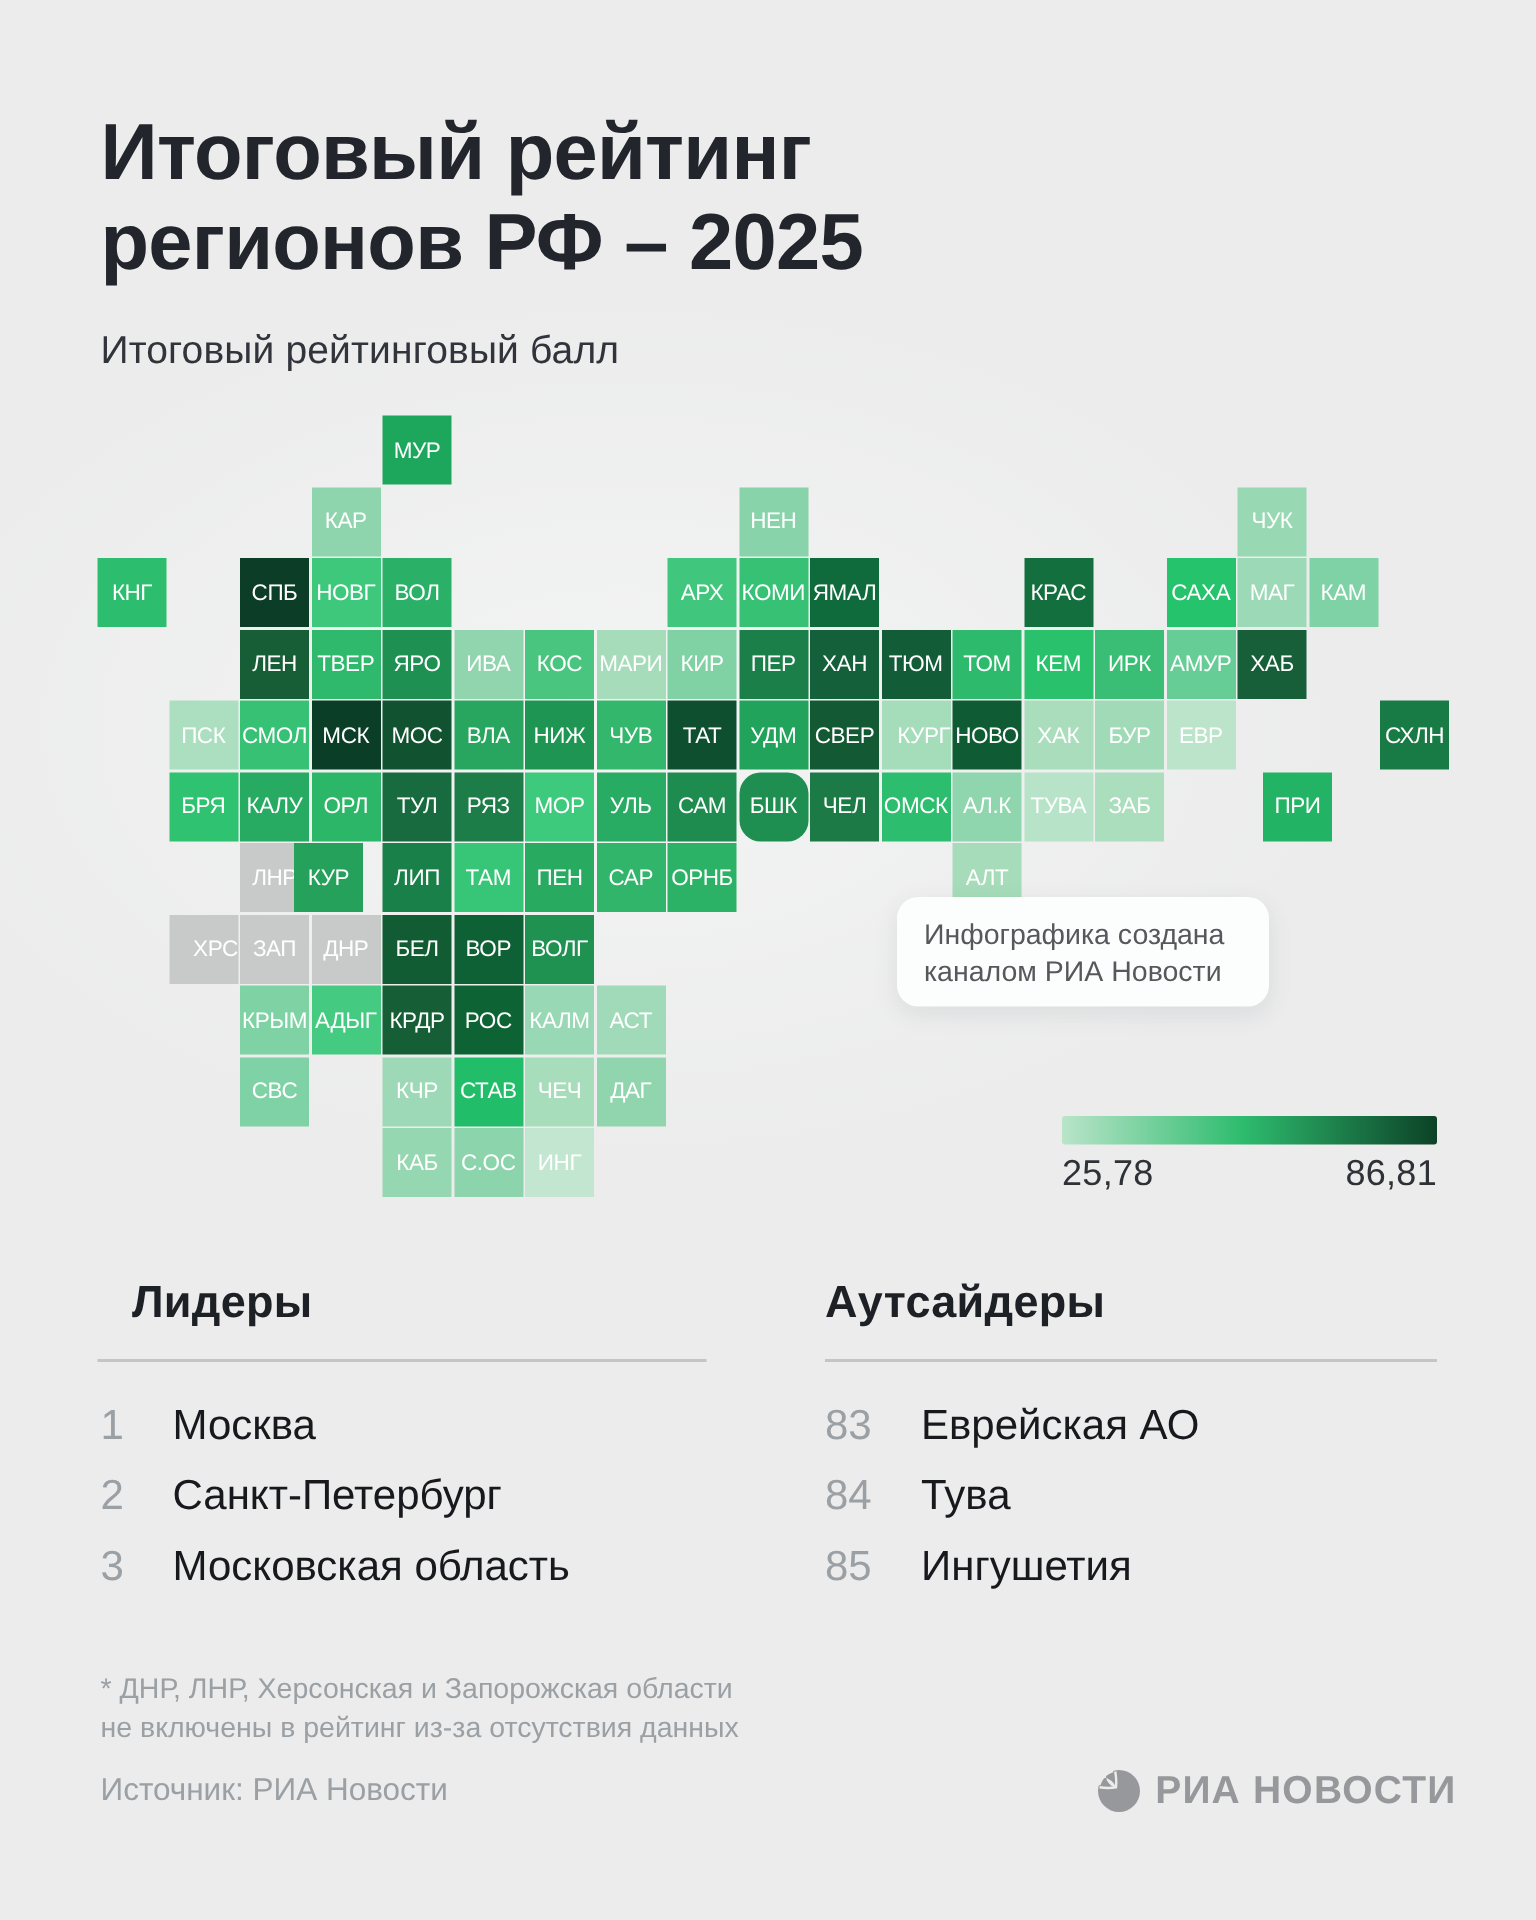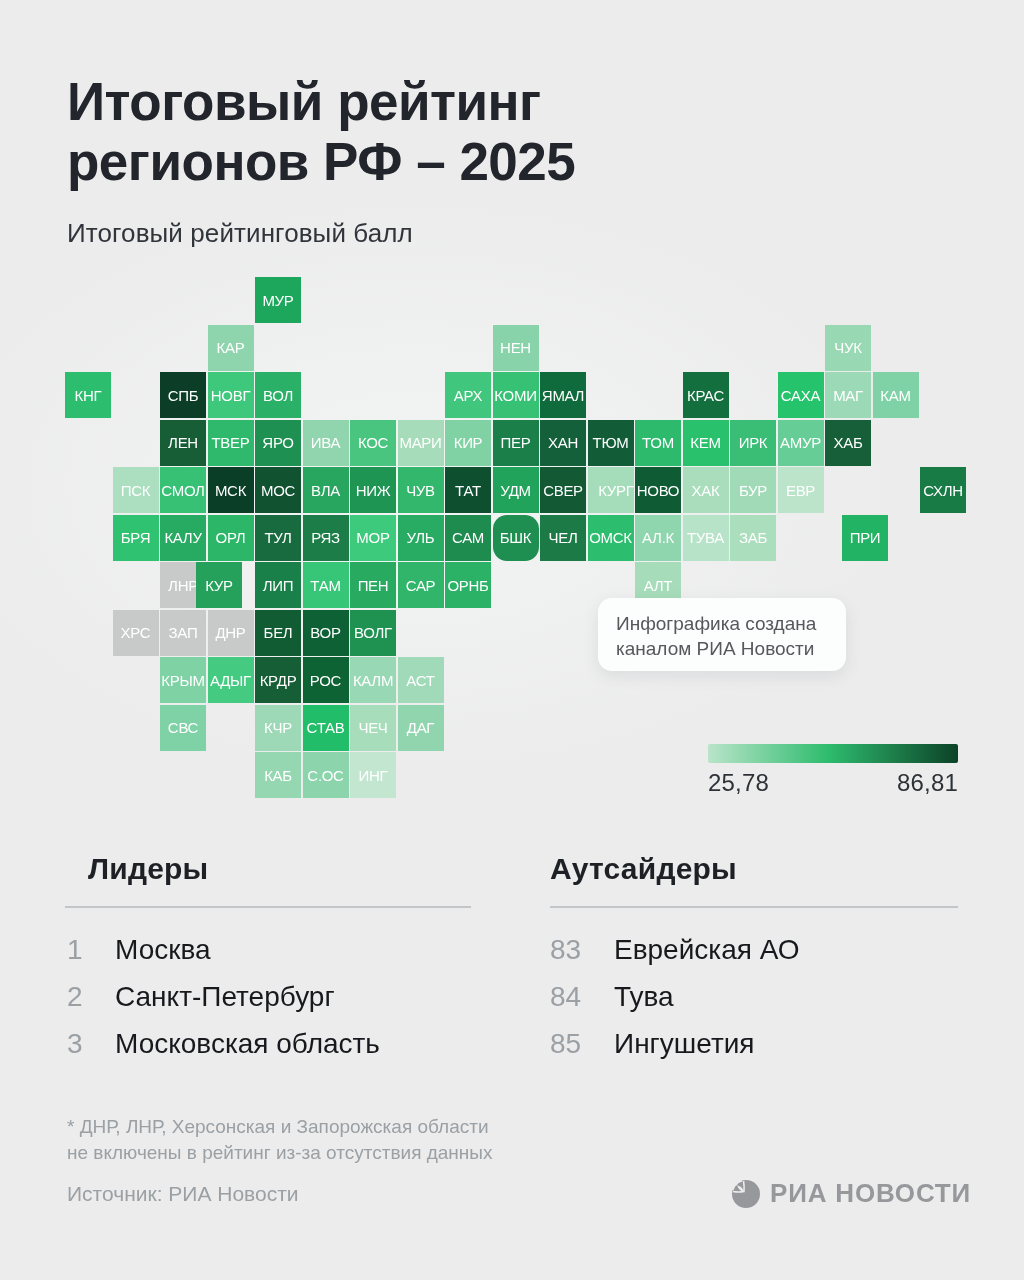--- a/index.html
+++ b/index.html
@@ -263,21 +263,21 @@
       </div>
       <div class="tile" style="left: 332.5px; top: 285px; background: rgb(48, 181, 107);">
         <span>САР</span>
       </div>
       <div class="tile" style="left: 380px; top: 285px; background: rgb(44, 178, 103);">
         <span>ОРНБ</span>
       </div>
       <div class="tile" style="left: 570px; top: 285px; background: rgb(166, 220, 186);">
         <span>АЛТ</span>
       </div>
-      <div class="tile" style="left: 47.5px; top: 332.5px; background: rgb(199, 202, 201);">
+      <div class="tile" style="left: 47.5px; top: 332.5px; background: rgb(199, 202, 201); justify-content: flex-end;">
         <span>ХРС</span>
       </div>
       <div class="tile" style="left: 95px; top: 332.5px; background: rgb(199, 202, 201);">
         <span>ЗАП</span>
       </div>
       <div class="tile" style="left: 142.5px; top: 332.5px; background: rgb(199, 202, 201);">
         <span>ДНР</span>
       </div>
       <div class="tile" style="left: 190px; top: 332.5px; background: rgb(17, 92, 51);">
         <span>БЕЛ</span>

